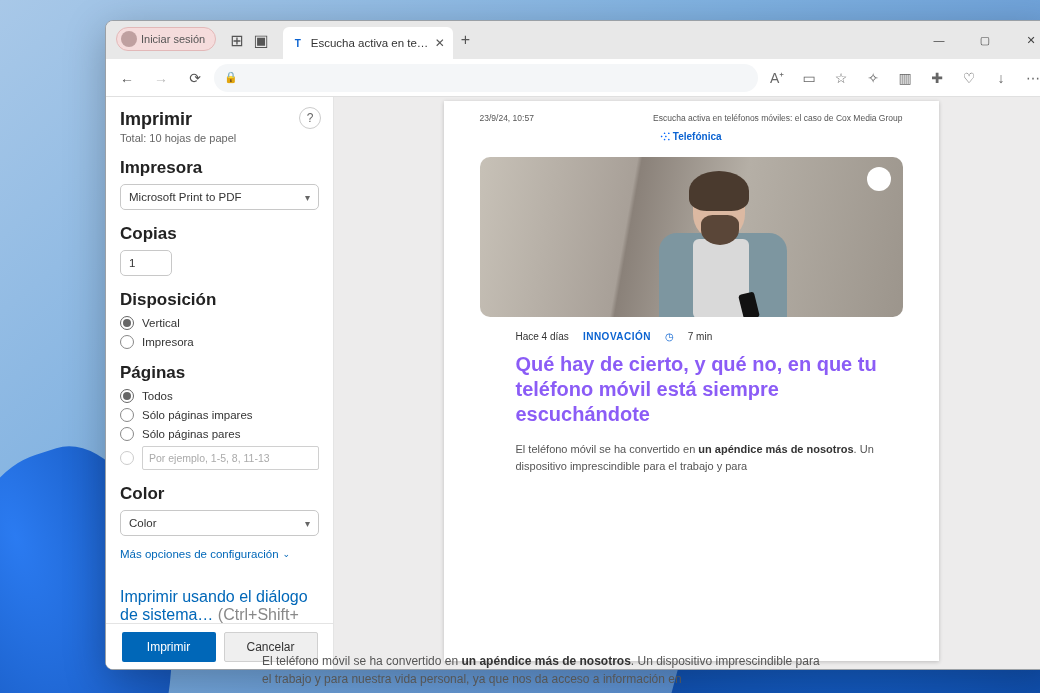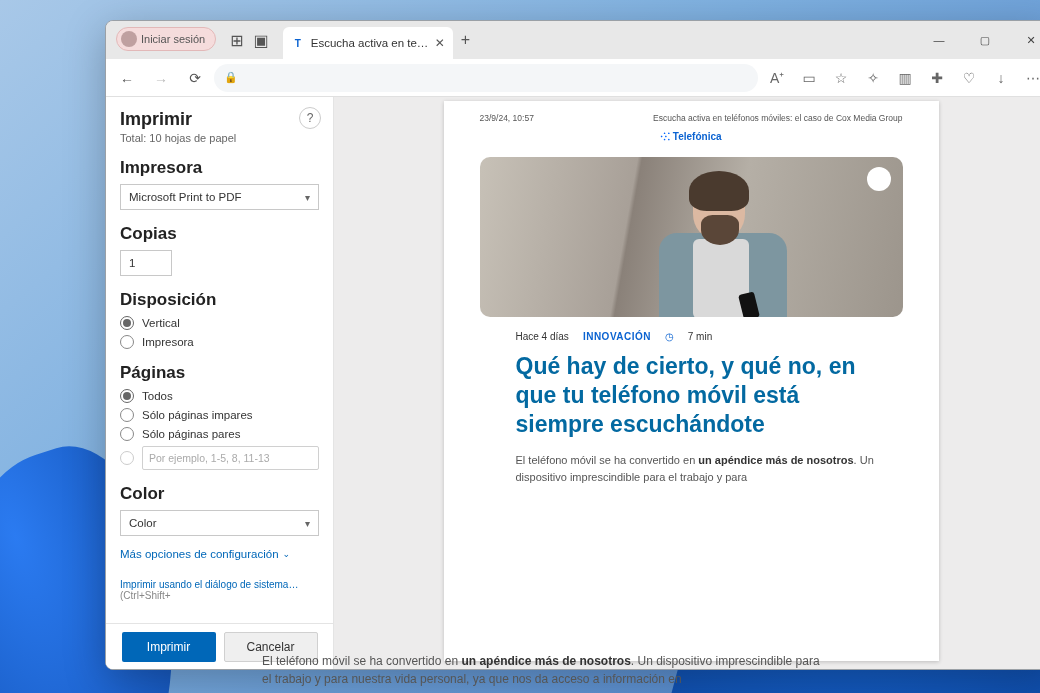--- a/index.html
+++ b/index.html
@@ -41,32 +41,32 @@
 .content { flex: 1; display: flex; overflow: hidden; background: #fff; }
 
 
 .print-pane { width: 228px; border-right: 1px solid #e4e4e4; display: flex; flex-direction: column; background: #fff; }
 .print-body { flex: 1; padding: 12px 14px 4px 14px; overflow: hidden; position: relative; }
 .print-title { font-size: 18px; font-weight: 600; color: #222; }
 .help-icn { position: absolute; right: 12px; top: 10px; width: 22px; height: 22px; border: 1px solid #ccc; border-radius: 50%; display: flex; align-items: center; justify-content: center; font-size: 12px; color: #666; }
 .subline { font-size: 11px; color: #666; margin-top: 2px; }
 .grp { margin-top: 14px; }
 .grp-label { font-size: 17px; font-weight: 600; color: #222; margin-bottom: 6px; }
-.select, .txtinput { width: 100%; height: 26px; border: 1px solid #c8c8c8; border-radius: 0; background: #fff; font-size: 11.5px; color: #333; padding: 0 8px; display: flex; align-items: center; justify-content: space-between; }
+.select, .txtinput { width: 100%; height: 26px; border: 1px solid #c8c8c8; border-radius: 5px; background: #fff; font-size: 11.5px; color: #333; padding: 0 8px; display: flex; align-items: center; justify-content: space-between; }
 .select .chev { color: #666; font-size: 10px; }
 .txtinput.sm { width: 52px; }
 .radio-row { display: flex; align-items: center; gap: 8px; font-size: 11.5px; color: #333; margin: 5px 0; }
 .rcirc { width: 14px; height: 14px; border-radius: 50%; border: 1.5px solid #888; display: flex; align-items: center; justify-content: center; }
 .rcirc.sel { border-color: #666; }
 .rcirc.sel::after { content: ""; width: 8px; height: 8px; border-radius: 50%; background: #666; }
 .radio-row.dis { color: #aaa; }
 .radio-row.dis .rcirc { border-color: #ccc; }
 .pages-input { flex:1; height: 24px; border: 1px solid #d0d0d0; border-radius: 2px; font-size: 10.5px; color: #aaa; padding: 0 6px; display:flex; align-items:center; }
 .link { color: #0067b8; font-size: 11.5px; cursor: pointer; margin-top: 12px; display: flex; align-items: center; gap: 4px; }
-.syslink { color: #0067b8; font-size: 10px; margin-top: 19px; }
+.syslink { color: #0067b8; font-size: 16px; margin-top: 28px; }
 .syslink .kbd { color: #888; }
 .print-footer { height: 46px; border-top: 1px solid #e4e4e4; display: flex; align-items: center; justify-content: center; gap: 8px; padding: 0 12px; }
 .btn { height: 30px; min-width: 94px; border-radius: 2px; font-size: 12px; display: flex; align-items: center; justify-content: center; cursor: pointer; }
 .btn.primary { background: #0067b8; color: #fff; }
 .btn.secondary { background: #efefef; color: #333; border: 1px solid #d0d0d0; }
 
 
 .preview-wrap { flex: 1; background: #edecec; position: relative; display:flex; justify-content:center; padding: 4px 14px 8px 8px; }
 .sheet { width: 495px; background: #fff; box-shadow: 0 1px 4px rgba(0,0,0,.2); position: relative; padding: 12px 36px 8px 36px; overflow: hidden; }
 .sheet-hdr { display: flex; justify-content: space-between; font-size: 8.5px; color: #555; }
@@ -83,21 +83,21 @@
 .man { position: absolute; right: 90px; top: 8px; width: 190px; height: 180px; }
 .man .head { position:absolute; left:70px; top:14px; width:52px; height:60px; background:#dcb9a2; border-radius:46% 46% 42% 42%; }
 .man .hair { position:absolute; left:66px; top:6px; width:60px; height:40px; background:#4a3a2e; border-radius:50% 50% 30% 30%; }
 .man .beard { position:absolute; left:78px; top:50px; width:38px; height:30px; background:#5a4638; border-radius:30% 30% 50% 50%; }
 .man .torso { position:absolute; left:36px; top:68px; width:128px; height:110px; background:#7d96a0; border-radius:18px 18px 0 0; }
 .man .shirt { position:absolute; left:70px; top:74px; width:56px; height:80px; background:#d9d9d9; border-radius:6px; }
 .man .phone { position:absolute; left:118px; top:128px; width:16px; height:26px; background:#111; border-radius:3px; transform:rotate(-14deg); }
 .meta { display: flex; align-items: center; gap: 14px; font-size: 10px; color: #333; margin-top: 14px; padding-left: 36px; }
 .meta .cat { color: #0b63d1; font-weight: 600; letter-spacing: .5px; }
 .meta .clk { color:#0b63d1; }
-.article-title { font-size: 23px; font-weight: 700; color: #0369a1; line-height: 1.25; margin-top: 10px; padding-left: 36px; padding-right: 10px; }
+.article-title { font-size: 20px; font-weight: 700; color: #8b5cf6; line-height: 1.25; margin-top: 10px; padding-left: 36px; padding-right: 10px; }
 .author-row { display: flex; align-items: center; justify-content: space-between; margin-top: 18px; padding-left: 36px; }
 .author { display: flex; align-items: center; gap: 8px; font-size: 11px; color: #0b63d1; font-weight: 600; }
 .avatar { width: 22px; height: 22px; border-radius: 50%; background: radial-gradient(circle at 40% 38%, #dcb9a2 34%, #6a4a3a 36%); }
 .shares { display:flex; gap:10px; color:#8a94a6; border:1px solid #edf0f5; border-radius:18px; padding:5px 12px; font-size:12px; font-weight:700; }
 .body-txt { font-size: 11px; color: #555; margin-top: 14px; padding-left: 36px; line-height: 1.5; }
 .body-txt .bold { font-weight: 700; color: #333; }
 
 .vscroll { position: absolute; right: 3px; top: 4px; width: 10px; bottom: 4px; background: #f0f0f0; border-radius: 5px; }
 .vthumb { position: absolute; left: 1px; top: 2px; width: 8px; height: 68px; background: #b0b0b0; border-radius: 4px; }
 

